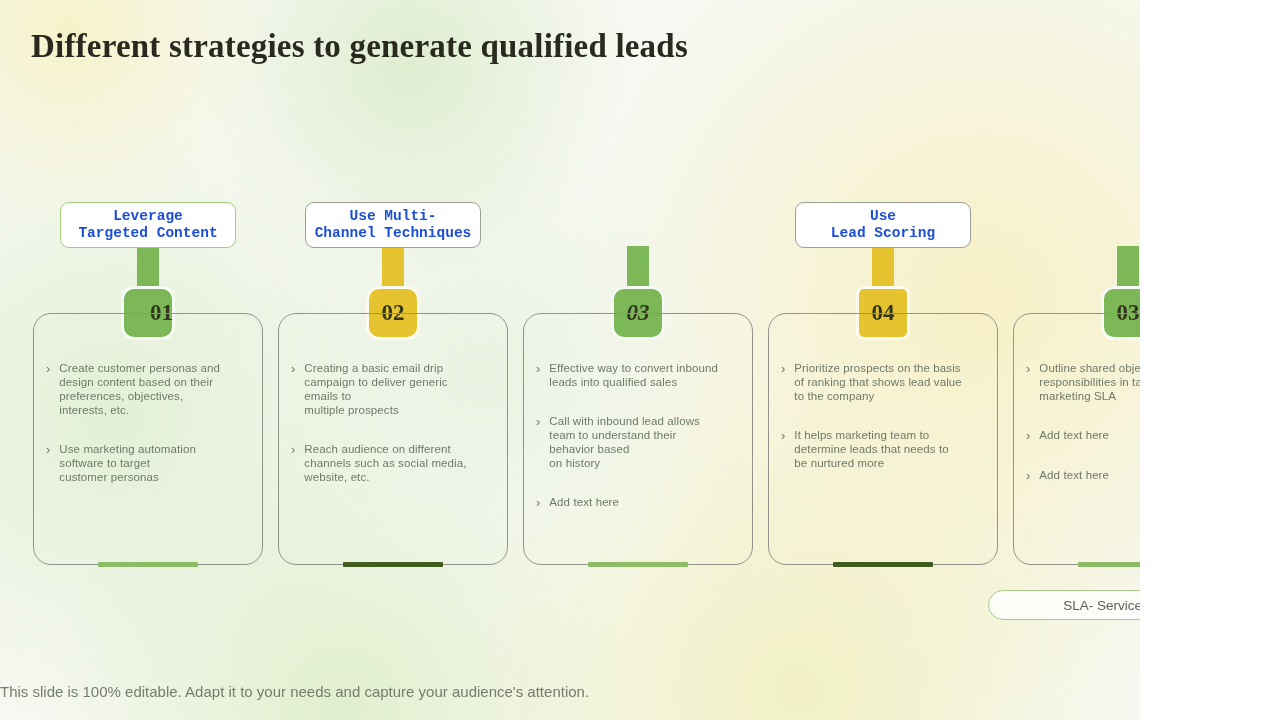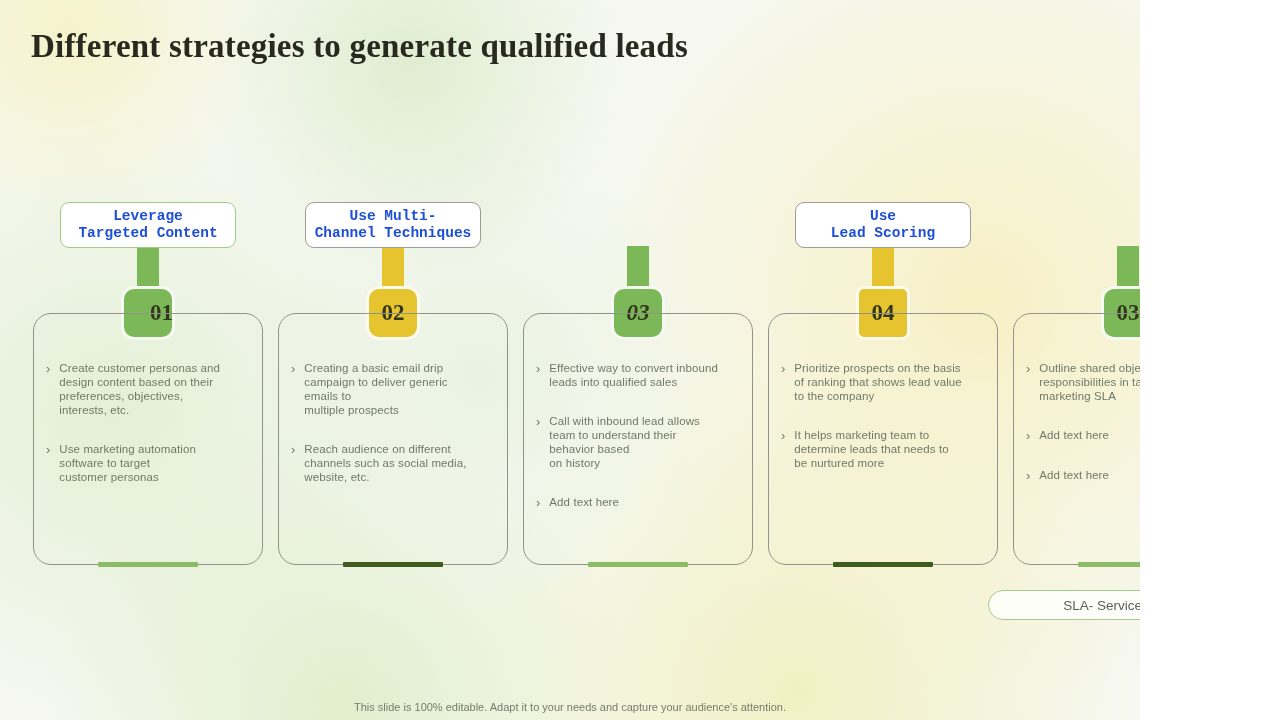--- a/index.html
+++ b/index.html
@@ -66,22 +66,22 @@
     position:absolute; bottom:-3px; left:50%; transform:translateX(-50%);
     width:100px; height:5px; border-radius:1px;
   }
   .sla-note {
     position:absolute; left:988px; top:590px; width:260px; height:30px;
     background:rgba(255,255,255,0.78); border:1px solid #a9c98f; border-radius:15px;
     display:flex; align-items:center; justify-content:flex-end;
     font-size:13.5px; color:#5c6156;
   }
   .footer {
-    position:absolute; bottom:7px; left:0; width:100%;
-    text-align:center; font-size:11px; color:#767c6e;
+    position:absolute; bottom:20px; left:0; width:100%;
+    font-size:15px; color:#767c6e;
   }
 </style>
 </head>
 <body>
 
 <div class="slide">
   <h1 class="title">Different strategies to generate qualified leads</h1>
 
   <div class="columns" id="columns">
   <div class="col">

